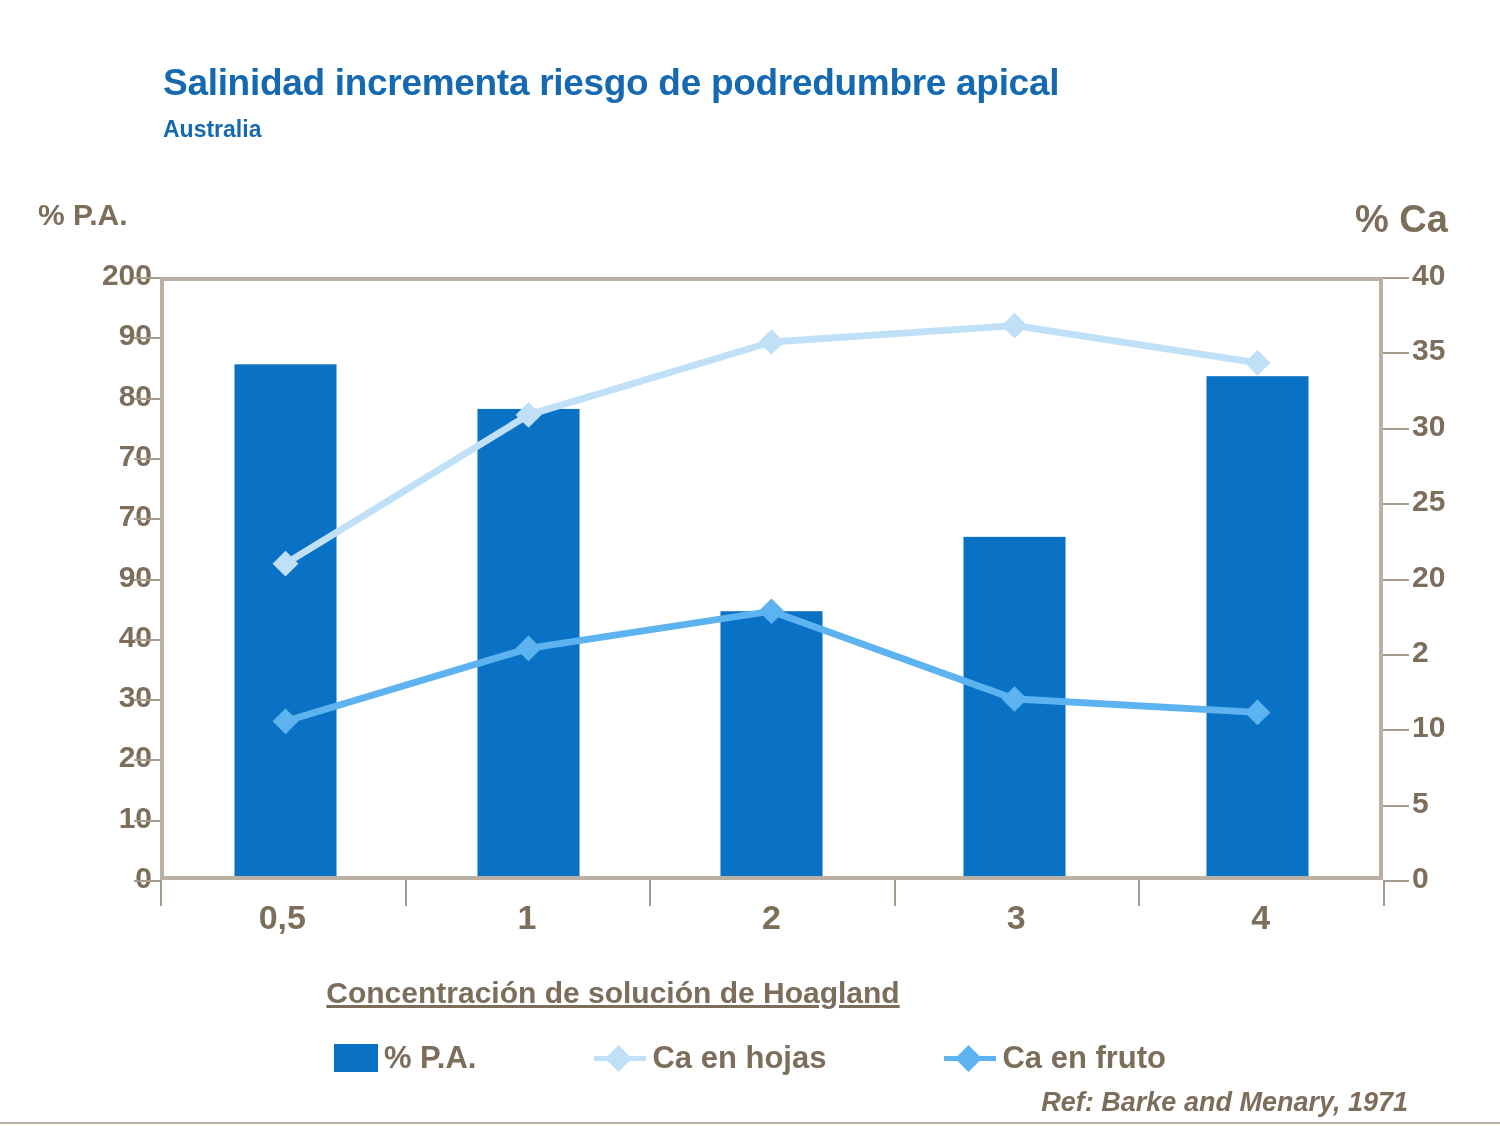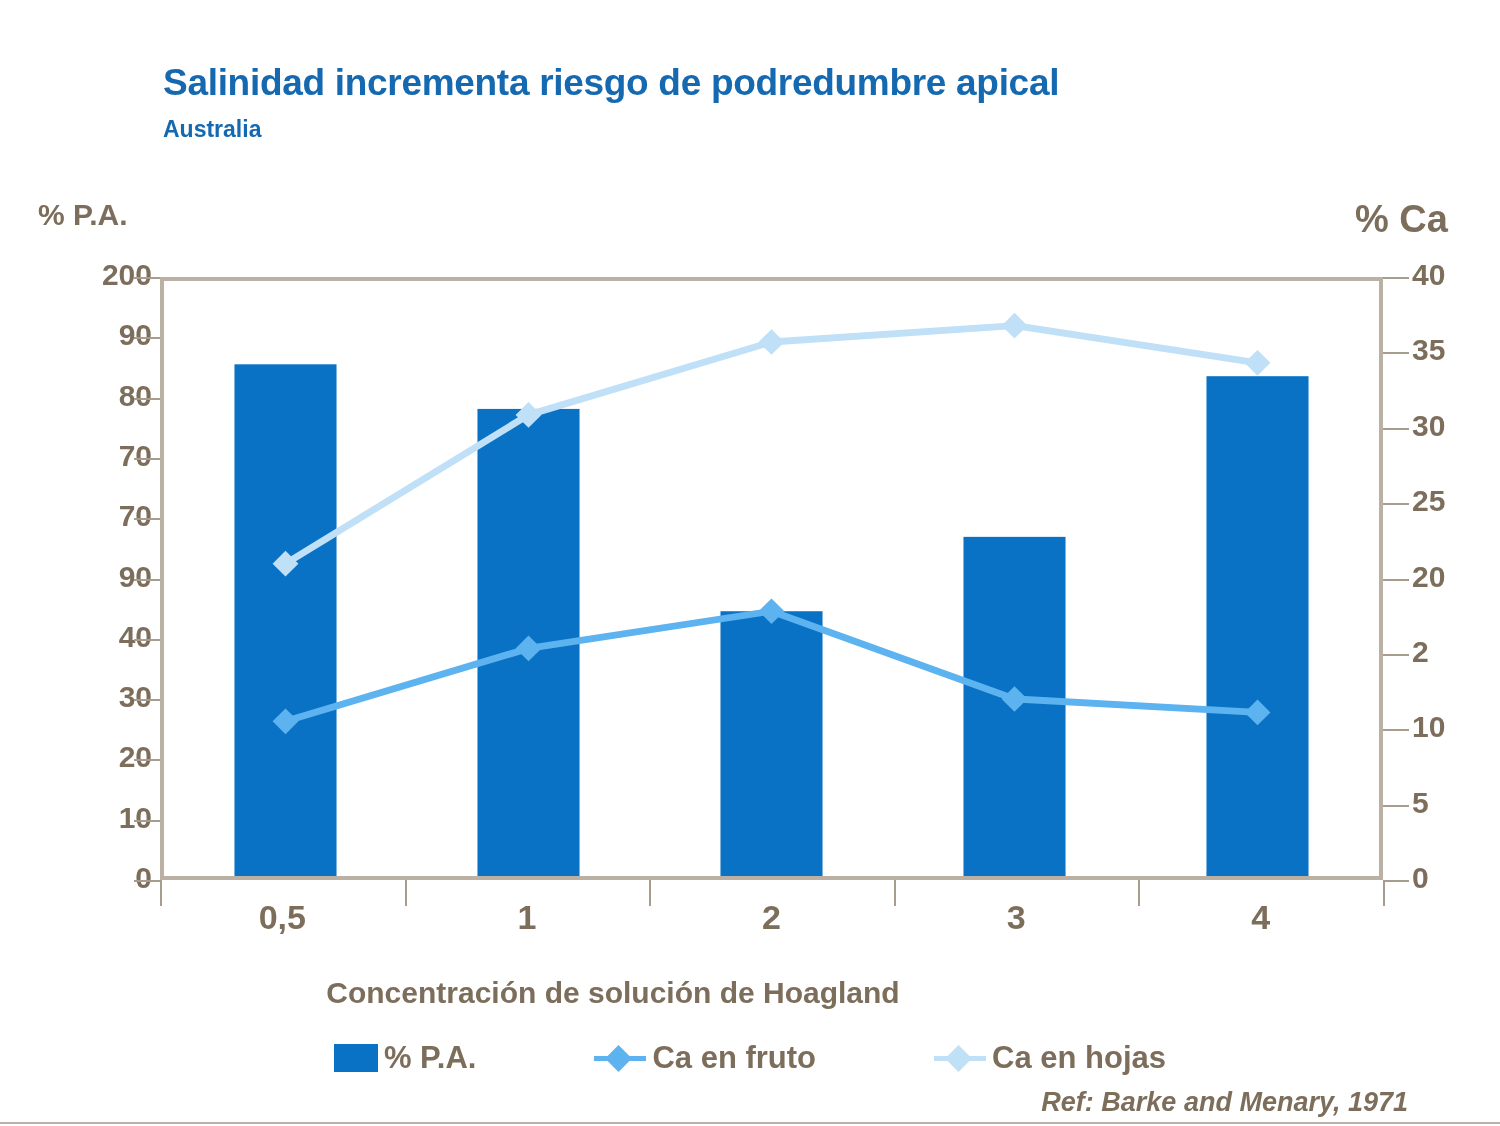--- a/index.html
+++ b/index.html
@@ -116,20 +116,21 @@
   }
   #x-axis-title {
     position: absolute;
     top: 976px;
     left: 0;
     width: 1226px;
     text-align: center;
     font-size: 30px;
     font-weight: bold;
     color: #7d6e5c;
+    text-decoration: underline;
   }
 
   
   #legend {
     position: absolute;
     top: 1040px;
     left: 0;
     width: 1500px;
     display: flex;
     justify-content: center;
@@ -283,28 +284,28 @@
 
 <div id="x-axis-title">Concentración de solución de Hoagland</div>
 
 <div id="legend">
     <div class="legend-item">
       <span class="legend-swatch-bar" style="background: rgb(10, 114, 196);"></span>
       <span class="legend-label">% P.A.</span>
     </div>
     <div class="legend-item">
       <span class="legend-swatch-line">
+        <span class="lline" style="background: rgb(191, 224, 247);"></span>
+        <span class="ldiam" style="background: rgb(191, 224, 247);"></span>
+      </span>
+      <span class="legend-label">Ca en hojas</span>
+    </div>
+    <div class="legend-item">
+      <span class="legend-swatch-line">
         <span class="lline" style="background: rgb(92, 179, 240);"></span>
         <span class="ldiam" style="background: rgb(92, 179, 240);"></span>
       </span>
       <span class="legend-label">Ca en fruto</span>
     </div>
-    <div class="legend-item">
-      <span class="legend-swatch-line">
-        <span class="lline" style="background: rgb(191, 224, 247);"></span>
-        <span class="ldiam" style="background: rgb(191, 224, 247);"></span>
-      </span>
-      <span class="legend-label">Ca en hojas</span>
-    </div>
   </div>
 
 <div id="reference">Ref: Barke and Menary, 1971</div>
 <div id="bottom-rule"></div>
 
 </body></html>

